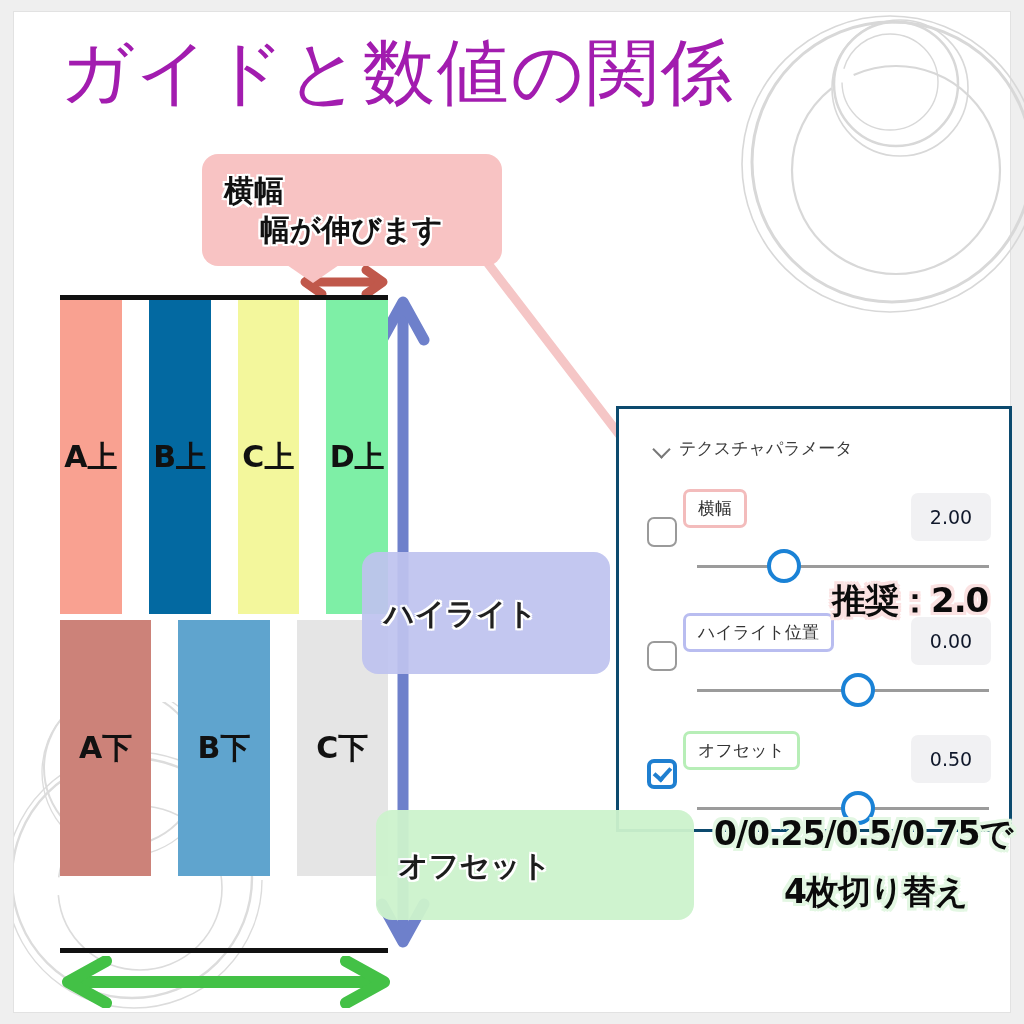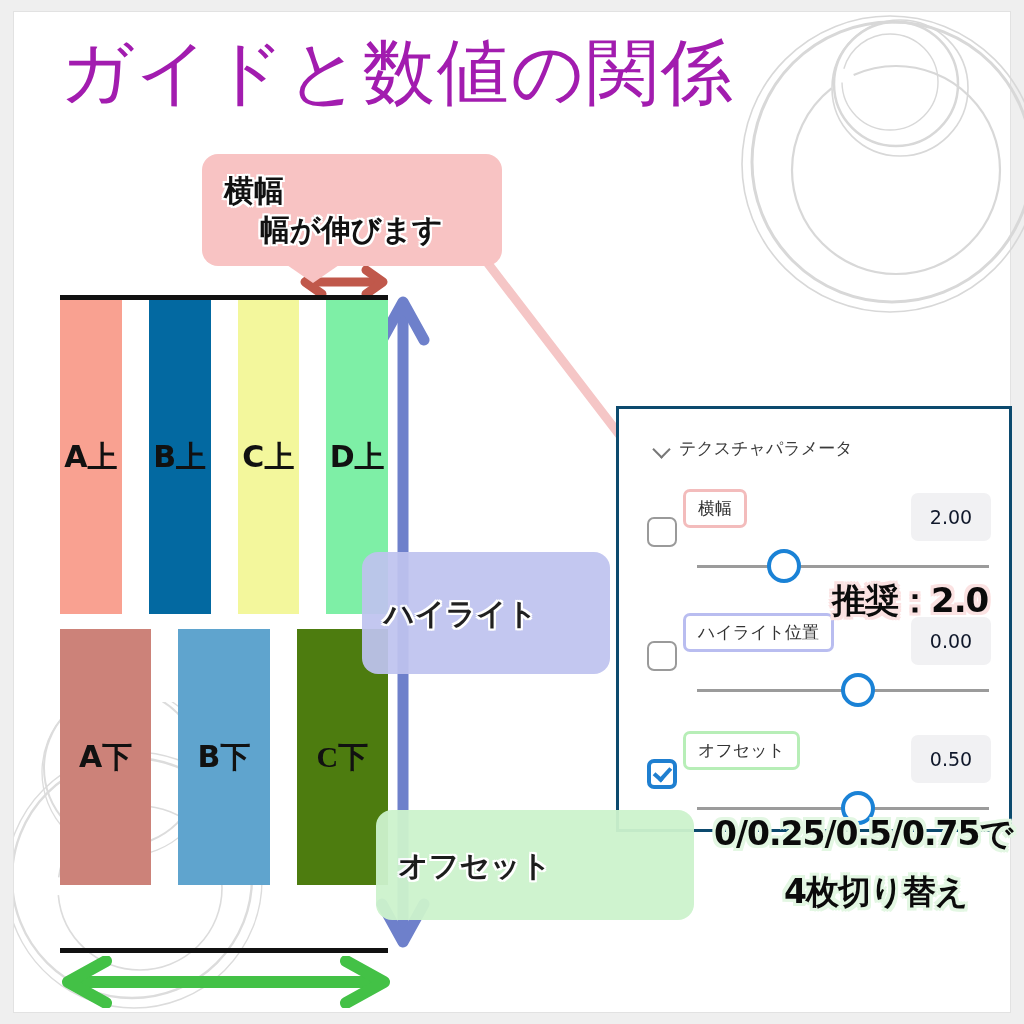--- a/index.html
+++ b/index.html
@@ -28,21 +28,21 @@
     font-family:"DejaVu Sans","Liberation Sans",sans-serif;
   }
 
   
   #swatch{position:absolute;left:46px;top:288px;width:328px;height:648px;}
   #swatch .rule{position:absolute;left:0;width:100%;height:5px;background:#111;}
   #swatch .rule.top{top:-5px;}
   #swatch .rule.bot{bottom:-5px;}
   .colrow{position:absolute;left:0;width:100%;display:flex;gap:27px;}
   .colrow.upper{top:0;height:314px;}
-  .colrow.lower{top:329px;height:256px;}
+  .colrow.lower{top:320px;height:256px;}
   .cell{
     flex:1 1 0;display:flex;align-items:center;justify-content:center;
     font-size:30px;font-weight:700;color:#111;
     font-family:"DejaVu Sans","Liberation Sans",sans-serif;
   }
   .divider{position:absolute;left:0;top:314px;width:100%;height:6px;background:#fff;}
 
   
   .arrow-svg{position:absolute;pointer-events:none;}
 
@@ -229,21 +229,21 @@
           </div>
       </div>
       <div class="divider"></div>
       <div class="colrow lower">
         <div class="cell" style="background:#CC8279;">
             <span>A下</span>
           </div>
         <div class="cell" style="background:#5FA4CE;">
             <span>B下</span>
           </div>
-        <div class="cell" style="background:#4d7c0f;font-family:Liberation Serif, serif;">
+        <div class="cell" style="background:#e5e5e5;">
             <span>C下</span>
           </div>
       </div>
       <div class="rule bot"></div>
     </div>
 
     <div id="panel">
       <div id="panel-caret"></div>
       <div id="panel-head">テクスチャパラメータ</div>
 

